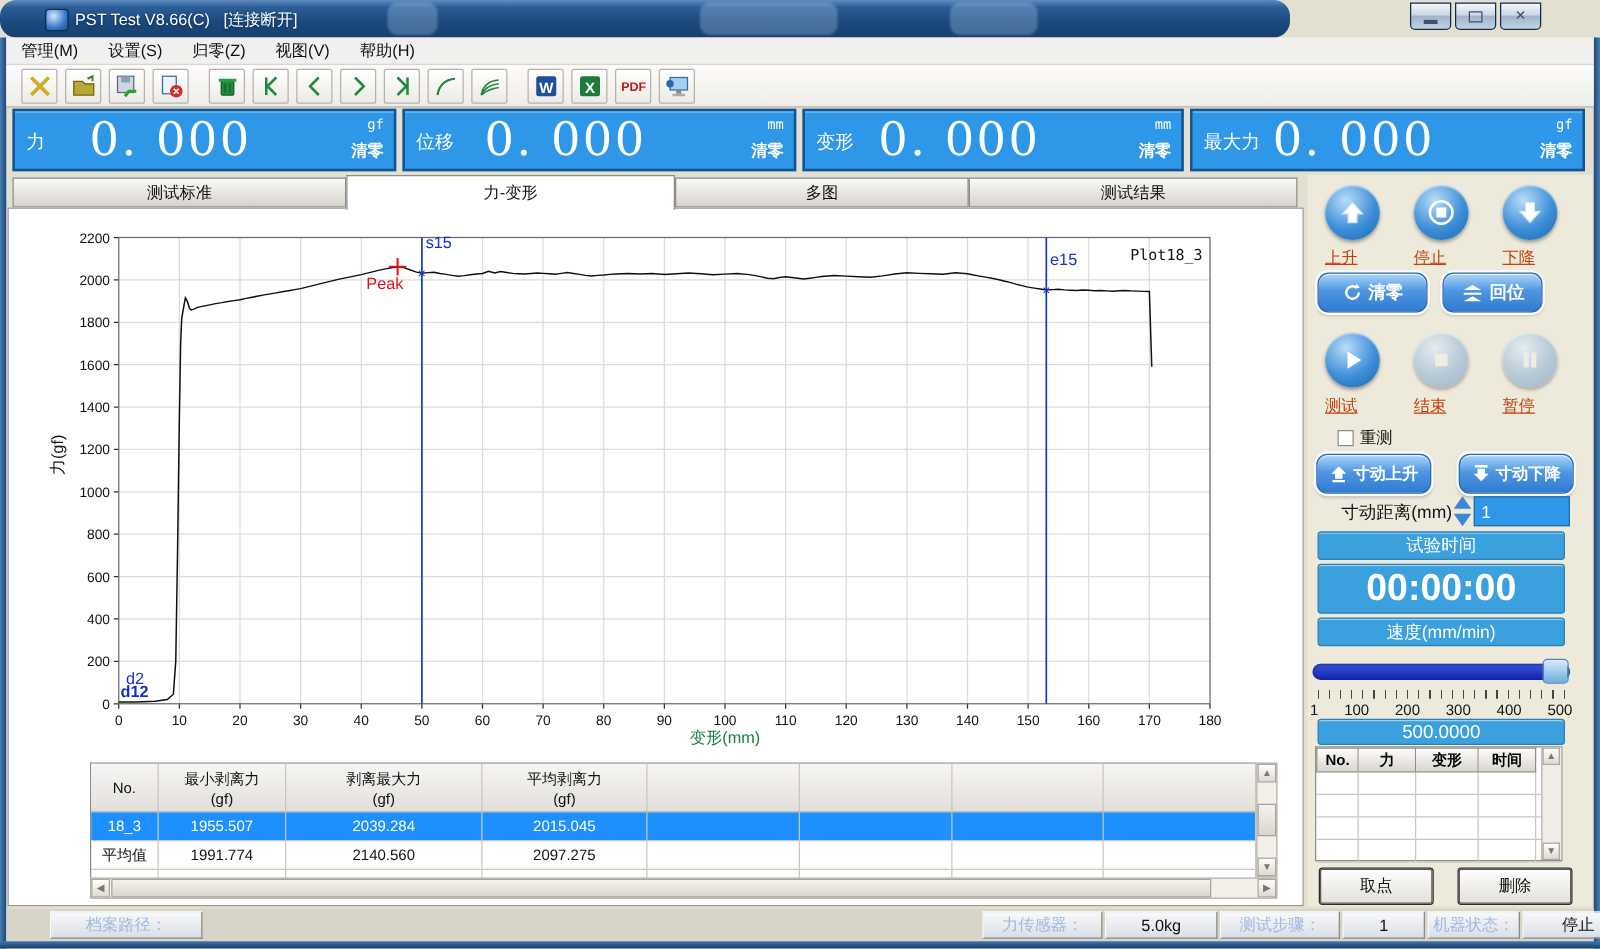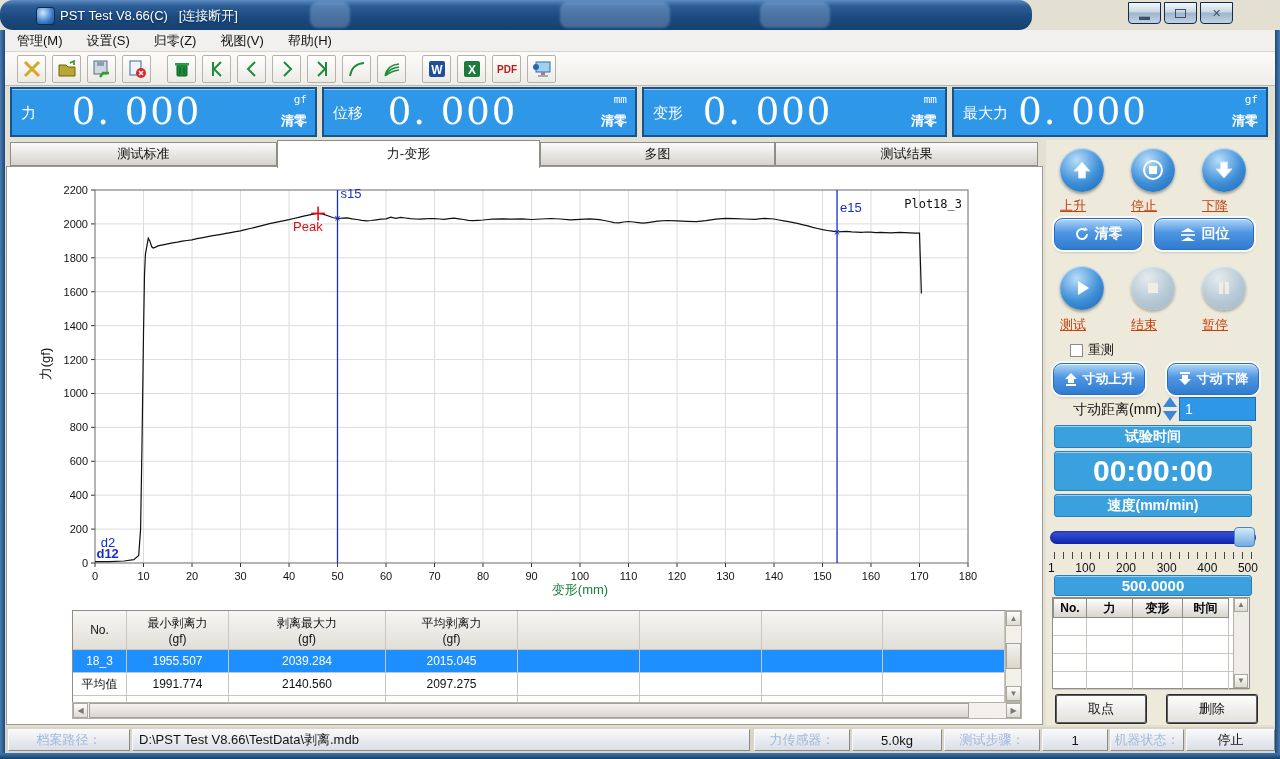--- a/index.html
+++ b/index.html
@@ -77,21 +77,21 @@
     background:radial-gradient(circle at 38% 28%,#b9ddf8,#3e8fd8 55%,#1a66b0);box-shadow:0 2px 3px rgba(0,0,0,.35),inset 0 1px 1px rgba(255,255,255,.6);
     display:flex;align-items:center;justify-content:center;}
   .circle.dis{background:radial-gradient(circle at 38% 28%,#e3ecf3,#a9c2d6 55%,#8fa9bf);opacity:.8;}
   .clabel{position:absolute;width:44px;text-align:left;font-size:13px;color:#c2410c;text-decoration:underline;}
   .bluebtn{position:absolute;height:32px;border-radius:9px;border:1px solid #2e6db4;
     background:linear-gradient(#aed6f8,#4f96e2 45%,#2f7bd0);box-shadow:0 0 0 2px #f6fafe,0 2px 3px rgba(0,0,0,.3),inset 0 1px 0 rgba(255,255,255,.65);
     color:#fff;font-size:14px;font-weight:bold;display:flex;align-items:center;justify-content:center;gap:5px;box-sizing:border-box;}
   .chk{position:absolute;display:flex;align-items:center;gap:5px;font-size:13px;color:#111;}
   .chk .box{width:13px;height:13px;background:#fff;border:1px solid #8a8a8a;box-sizing:border-box;}
   .bluebar{position:absolute;left:8px;width:198px;background:#3AA0DE;border:1px solid #2c7fb4;border-radius:3px;
-    box-shadow:inset 0 1px 0 rgba(255,255,255,.5);color:#fff;text-align:center;box-sizing:border-box;font-weight:bold;}
+    box-shadow:inset 0 1px 0 rgba(255,255,255,.5);color:#fff;text-align:center;box-sizing:border-box;}
   .spin{position:absolute;width:14px;height:24px;display:flex;flex-direction:column;justify-content:space-between;}
   .spin .up{width:0;height:0;border-left:7px solid transparent;border-right:7px solid transparent;border-bottom:10px solid #3c86d8;}
   .spin .dn{width:0;height:0;border-left:7px solid transparent;border-right:7px solid transparent;border-top:10px solid #3c86d8;}
   .inchfield{position:absolute;background:#2E97E8;border:1px solid #1c6db0;color:#fff;font-size:14px;
     padding-left:5px;box-sizing:border-box;display:flex;align-items:center;}
   .slider{position:absolute;left:4px;top:387px;width:206px;height:20px;}
   .slider .track{position:absolute;left:0;right:0;top:4px;height:13px;border-radius:7px;background:linear-gradient(#3a55e0,#1022a8);box-shadow:inset 0 1px 2px rgba(0,0,0,.4);}
   .slider .thumb{position:absolute;right:1px;top:0;width:21px;height:20px;border-radius:4px;border:1px solid #4b86c2;
     background:linear-gradient(#d6eafa,#6faee0);box-sizing:border-box;}
   .ruler{position:absolute;left:8px;top:412px;width:198px;height:7px;
@@ -106,21 +106,21 @@
   .prow .pcell{border-right:1px solid #c9c6bf;box-sizing:border-box;height:100%;}
   .pvscroll{position:absolute;right:0;top:0;width:16px;height:100%;background:#EFEDE6;border-left:1px solid #b5b2aa;box-sizing:border-box;}
   .graybtn{position:absolute;width:88px;height:26px;background:linear-gradient(#fdfdfd,#e3e1db);
     border:1px solid #5c5c5c;box-shadow:0 0 0 1px #2b2b2b;border-radius:2px;font-size:13px;color:#111;
     display:flex;align-items:center;justify-content:center;}
 
   
   .statusbar{position:absolute;left:5px;top:727px;width:1270px;height:26px;background:#D8D4C8;}
   .seg{position:absolute;top:2px;height:22px;background:linear-gradient(#f8f9fb,#dadee6);
     border:1px solid;border-color:#fbfbfb #8a8a8a #8a8a8a #fbfbfb;box-sizing:border-box;
-    display:flex;align-items:center;font-size:13px;box-sizing:border-box;}
+    display:flex;align-items:center;font-size:13px;box-sizing:border-box;margin-left:32px;}
   .seg.lab{color:#9db9dd;justify-content:center;}
   .seg.val{color:#111;justify-content:center;}
   .seg.val.path{justify-content:flex-start;padding-left:6px;}
 </style>
 </head>
 <body>
 
 <div class="window">
 
   <div class="titlebar">
@@ -473,21 +473,21 @@
     <div class="clabel" style="left:85px;top:57px;">停止</div>
     <div class="clabel" style="left:156px;top:57px;">下降</div>
 
     <div class="bluebtn" style="left:8px;top:78px;width:88px;">
       <svg width="16" height="16">
           <path d="M13 8 a5 5 0 1 1 -2 -4" fill="none" stroke="#fff" stroke-width="2"></path>
           <path d="M11 1 l3 3 l-4 1 z" fill="#fff"></path>
         </svg>
       <span>清零</span>
       </div>
-    <div class="bluebtn" style="left:108px;top:78px;width:100px;">
+    <div class="bluebtn" style="left:108px;top:78px;width:80px;">
       <svg width="18" height="16">
           <path d="M2 6 L9 2 L16 6 Z" fill="#fff"></path>
           <path d="M2 9 h14" stroke="#fff" stroke-width="1.6"></path>
           <path d="M2 15 L9 11 L16 15 Z" fill="#fff"></path>
         </svg>
       <span>回位</span>
       </div>
 
     <div class="circle" style="left:14px;top:126px;">
       <svg width="20" height="20">
@@ -592,21 +592,20 @@
         <div class="sarrow" style="left:0;bottom:0;width:14px;height:14px;line-height:12px;">▼</div>
       </div>
     </div>
 
     <div class="graybtn" style="left:10px;top:555px;">取点</div>
     <div class="graybtn" style="left:121px;top:555px;">删除</div>
   </div>
 
   <div class="statusbar">
     <div class="seg lab" style="left:3px;width:122px;">档案路径：</div>
-    <div class="seg val path" style="left:127px;width:618px;">D:\PST Test V8.66\TestData\剥离.mdb</div>
     <div class="seg lab" style="left:749px;width:96px;">力传感器：</div>
     <div class="seg val" style="left:847px;width:90px;">5.0kg</div>
     <div class="seg lab" style="left:939px;width:96px;">测试步骤：</div>
     <div class="seg val" style="left:1037px;width:66px;">1</div>
     <div class="seg lab" style="left:1105px;width:74px;">机器状态：</div>
     <div class="seg val" style="left:1181px;width:89px;">停止</div>
   </div>
   <div class="frame-b"></div>
 
 </div>

